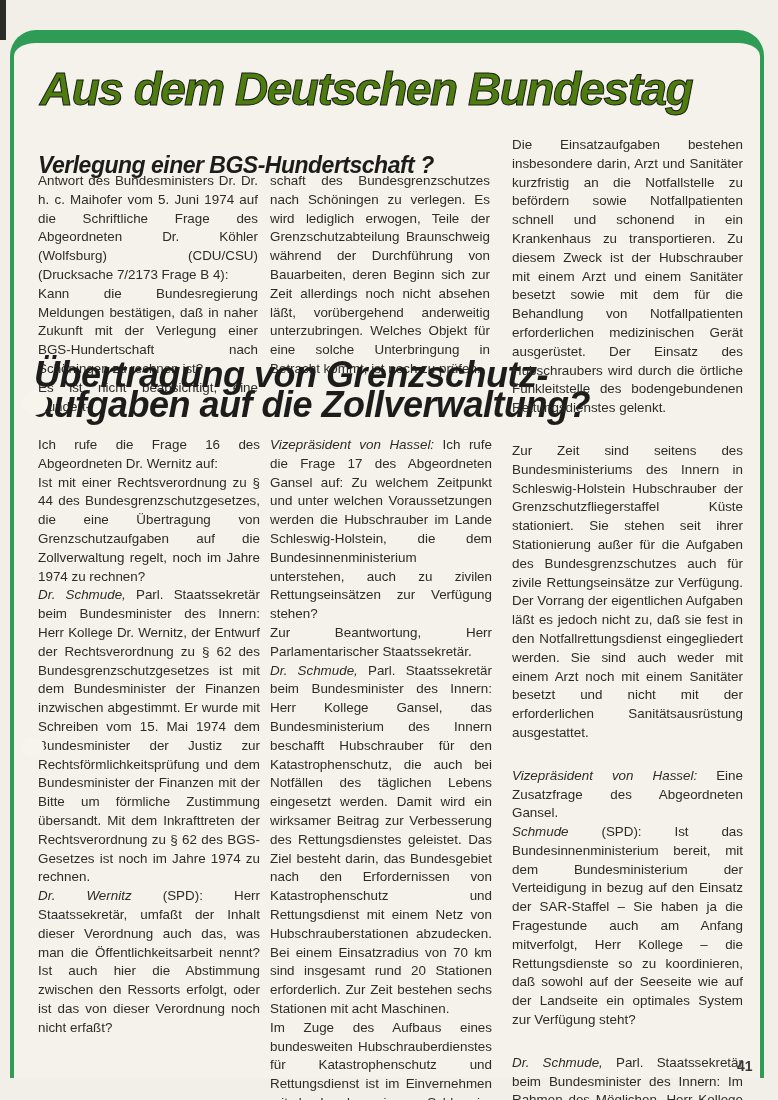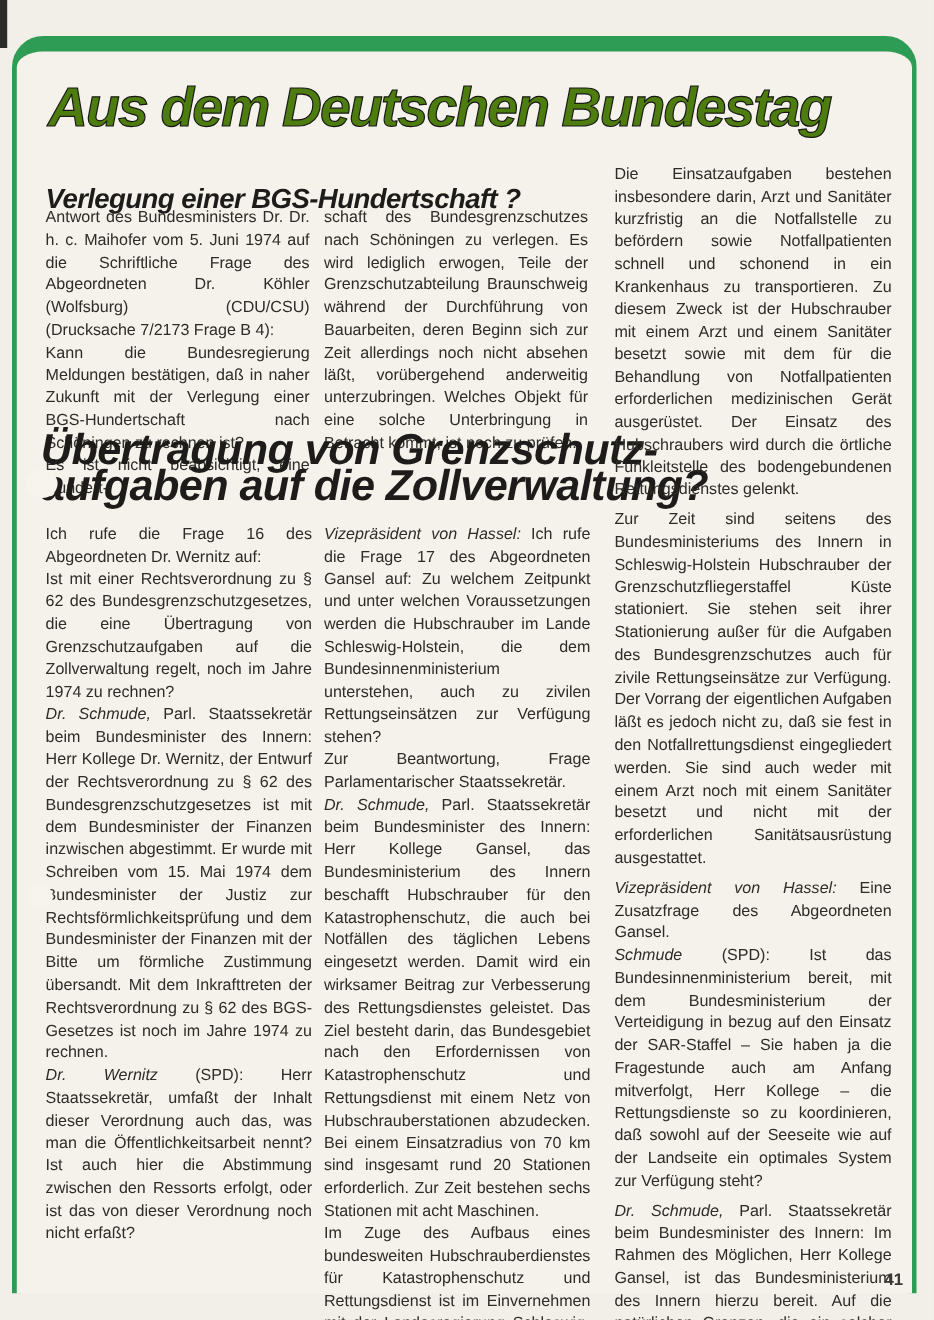--- a/index.html
+++ b/index.html
@@ -34,21 +34,21 @@
     letter-spacing:-0.5px;
   }
   .h1-pos{position:absolute;left:38px;top:133px;font-size:23px;white-space:nowrap;margin-top:19px;}
   .h2-pos{position:absolute;left:34px;top:360px;font-size:36px;line-height:30px;white-space:nowrap;}
   .col{
     position:absolute;
     font-size:13.4px;line-height:18.8px;color:#2e2c29;
     text-align:justify;
   }
   .col p{margin:0;}
-  .col p.gap{margin-top:6px;}
+  .col p.gap{margin-top:24px;}
   .col i{font-style:italic;}
   .sec1-col1{left:38px;top:172px;width:220px;}
   .sec1-col2{left:270px;top:172px;width:220px;}
   .sec2-col1{left:38px;top:436px;width:222px;}
   .sec2-col2{left:270px;top:436px;width:222px;}
   .col-right{left:512px;top:136px;width:231px;}
   .page-number{
     position:absolute;left:737px;top:1058px;
     font-size:14px;font-weight:bold;color:#3a3835;
   }
@@ -79,27 +79,27 @@
       <p><span>schaft des Bundesgrenzschutzes nach Schöningen zu verlegen. Es wird lediglich erwogen, Teile der Grenzschutzabteilung Braunschweig während der Durchführung von Bauarbeiten, deren Beginn sich zur Zeit allerdings noch nicht absehen läßt, vorübergehend anderweitig unterzubringen. Welches Objekt für eine solche Unterbringung in Betracht kommt, ist noch zu prüfen.</span></p>
     </div>
 
   <div class="h-article h2-pos">
     <div>Übertragung von Grenzschutz-</div>
     <div>aufgaben auf die Zollverwaltung?</div>
   </div>
 
   <div class="col sec2-col1">
       <p><span>Ich rufe die Frage 16 des Abgeordneten Dr. Wernitz auf:</span></p>
-      <p><span>Ist mit einer Rechtsverordnung zu § 62 des Bundesgrenzschutzgesetzes, die eine Übertragung von Grenzschutzaufgaben auf die Zollverwaltung regelt, noch im Jahre 1974 zu rechnen?</span></p>
+      <p><span>Ist mit einer Rechtsverordnung zu § 44 des Bundesgrenzschutzgesetzes, die eine Übertragung von Grenzschutzaufgaben auf die Zollverwaltung regelt, noch im Jahre 1974 zu rechnen?</span></p>
       <p><i>Dr. Schmude,</i><span> Parl. Staatssekretär beim Bundesminister des Innern: Herr Kollege Dr. Wernitz, der Entwurf der Rechtsverordnung zu § 62 des Bundesgrenzschutzgesetzes ist mit dem Bundesminister der Finanzen inzwischen abgestimmt. Er wurde mit Schreiben vom 15. Mai 1974 dem Bundesminister der Justiz zur Rechtsförmlichkeitsprüfung und dem Bundesminister der Finanzen mit der Bitte um förmliche Zustimmung übersandt. Mit dem Inkrafttreten der Rechtsverordnung zu § 62 des BGS-Gesetzes ist noch im Jahre 1974 zu rechnen.</span></p>
       <p><i>Dr. Wernitz</i><span> (SPD): Herr Staatssekretär, umfaßt der Inhalt dieser Verordnung auch das, was man die Öffentlichkeitsarbeit nennt? Ist auch hier die Abstimmung zwischen den Ressorts erfolgt, oder ist das von dieser Verordnung noch nicht erfaßt?</span></p>
     </div>
   <div class="col sec2-col2">
       <p><i>Vizepräsident von Hassel:</i><span> Ich rufe die Frage 17 des Abgeordneten Gansel auf: Zu welchem Zeitpunkt und unter welchen Voraussetzungen werden die Hubschrauber im Lande Schleswig-Holstein, die dem Bundesinnenministerium unterstehen, auch zu zivilen Rettungseinsätzen zur Verfügung stehen?</span></p>
-      <p><span>Zur Beantwortung, Frage Parlamentarischer Staatssekretär.</span></p>
+      <p><span>Zur Beantwortung, Herr Parlamentarischer Staatssekretär.</span></p>
       <p><i>Dr. Schmude,</i><span> Parl. Staatssekretär beim Bundesminister des Innern: Herr Kollege Gansel, das Bundesministerium des Innern beschafft Hubschrauber für den Katastrophenschutz, die auch bei Notfällen des täglichen Lebens eingesetzt werden. Damit wird ein wirksamer Beitrag zur Verbesserung des Rettungsdienstes geleistet. Das Ziel besteht darin, das Bundesgebiet nach den Erfordernissen von Katastrophenschutz und Rettungsdienst mit einem Netz von Hubschrauberstationen abzudecken. Bei einem Einsatzradius von 70 km sind insgesamt rund 20 Stationen erforderlich. Zur Zeit bestehen sechs Stationen mit acht Maschinen.</span></p>
       <p><span>Im Zuge des Aufbaus eines bundesweiten Hubschrauberdienstes für Katastrophenschutz und Rettungsdienst ist im Einvernehmen mit der Landesregierung Schleswig-Holstein vorgesehen, eine der neuen Maschinen, die im Herbst dieses Jahres ausgeliefert werden, in Schleswig-Holstein zu stationieren. Der Standort muß noch mit dem Land abgestimmt werden.</span></p>
     </div>
 
   <div class="col col-right">
       <p><span>Die Einsatzaufgaben bestehen insbesondere darin, Arzt und Sanitäter kurzfristig an die Notfallstelle zu befördern sowie Notfallpatienten schnell und schonend in ein Krankenhaus zu transportieren. Zu diesem Zweck ist der Hubschrauber mit einem Arzt und einem Sanitäter besetzt sowie mit dem für die Behandlung von Notfallpatienten erforderlichen medizinischen Gerät ausgerüstet. Der Einsatz des Hubschraubers wird durch die örtliche Funkleitstelle des bodengebundenen Rettungsdienstes gelenkt.</span></p>
       <p class="gap"><span>Zur Zeit sind seitens des Bundesministeriums des Innern in Schleswig-Holstein Hubschrauber der Grenzschutzfliegerstaffel Küste stationiert. Sie stehen seit ihrer Stationierung außer für die Aufgaben des Bundesgrenzschutzes auch für zivile Rettungseinsätze zur Verfügung. Der Vorrang der eigentlichen Aufgaben läßt es jedoch nicht zu, daß sie fest in den Notfallrettungsdienst eingegliedert werden. Sie sind auch weder mit einem Arzt noch mit einem Sanitäter besetzt und nicht mit der erforderlichen Sanitätsausrüstung ausgestattet.</span></p>
       <p class="gap"><i>Vizepräsident von Hassel:</i><span> Eine Zusatzfrage des Abgeordneten Gansel.</span></p>
       <p><i>Schmude</i><span> (SPD): Ist das Bundesinnenministerium bereit, mit dem Bundesministerium der Verteidigung in bezug auf den Einsatz der SAR-Staffel – Sie haben ja die Fragestunde auch am Anfang mitverfolgt, Herr Kollege – die Rettungsdienste so zu koordinieren, daß sowohl auf der Seeseite wie auf der Landseite ein optimales System zur Verfügung steht?</span></p>
       <p class="gap"><i>Dr. Schmude,</i><span> Parl. Staatssekretär beim Bundesminister des Innern: Im Rahmen des Möglichen, Herr Kollege Gansel, ist das Bundesministerium des Innern hierzu bereit. Auf die natürlichen Grenzen, die ein solcher Einsatz von Hubschraubern der Bundeswehr findet, hat bereits Herr Kollege Berkhan hingewiesen, woran Sie hier mit Recht erinnern.</span></p>

